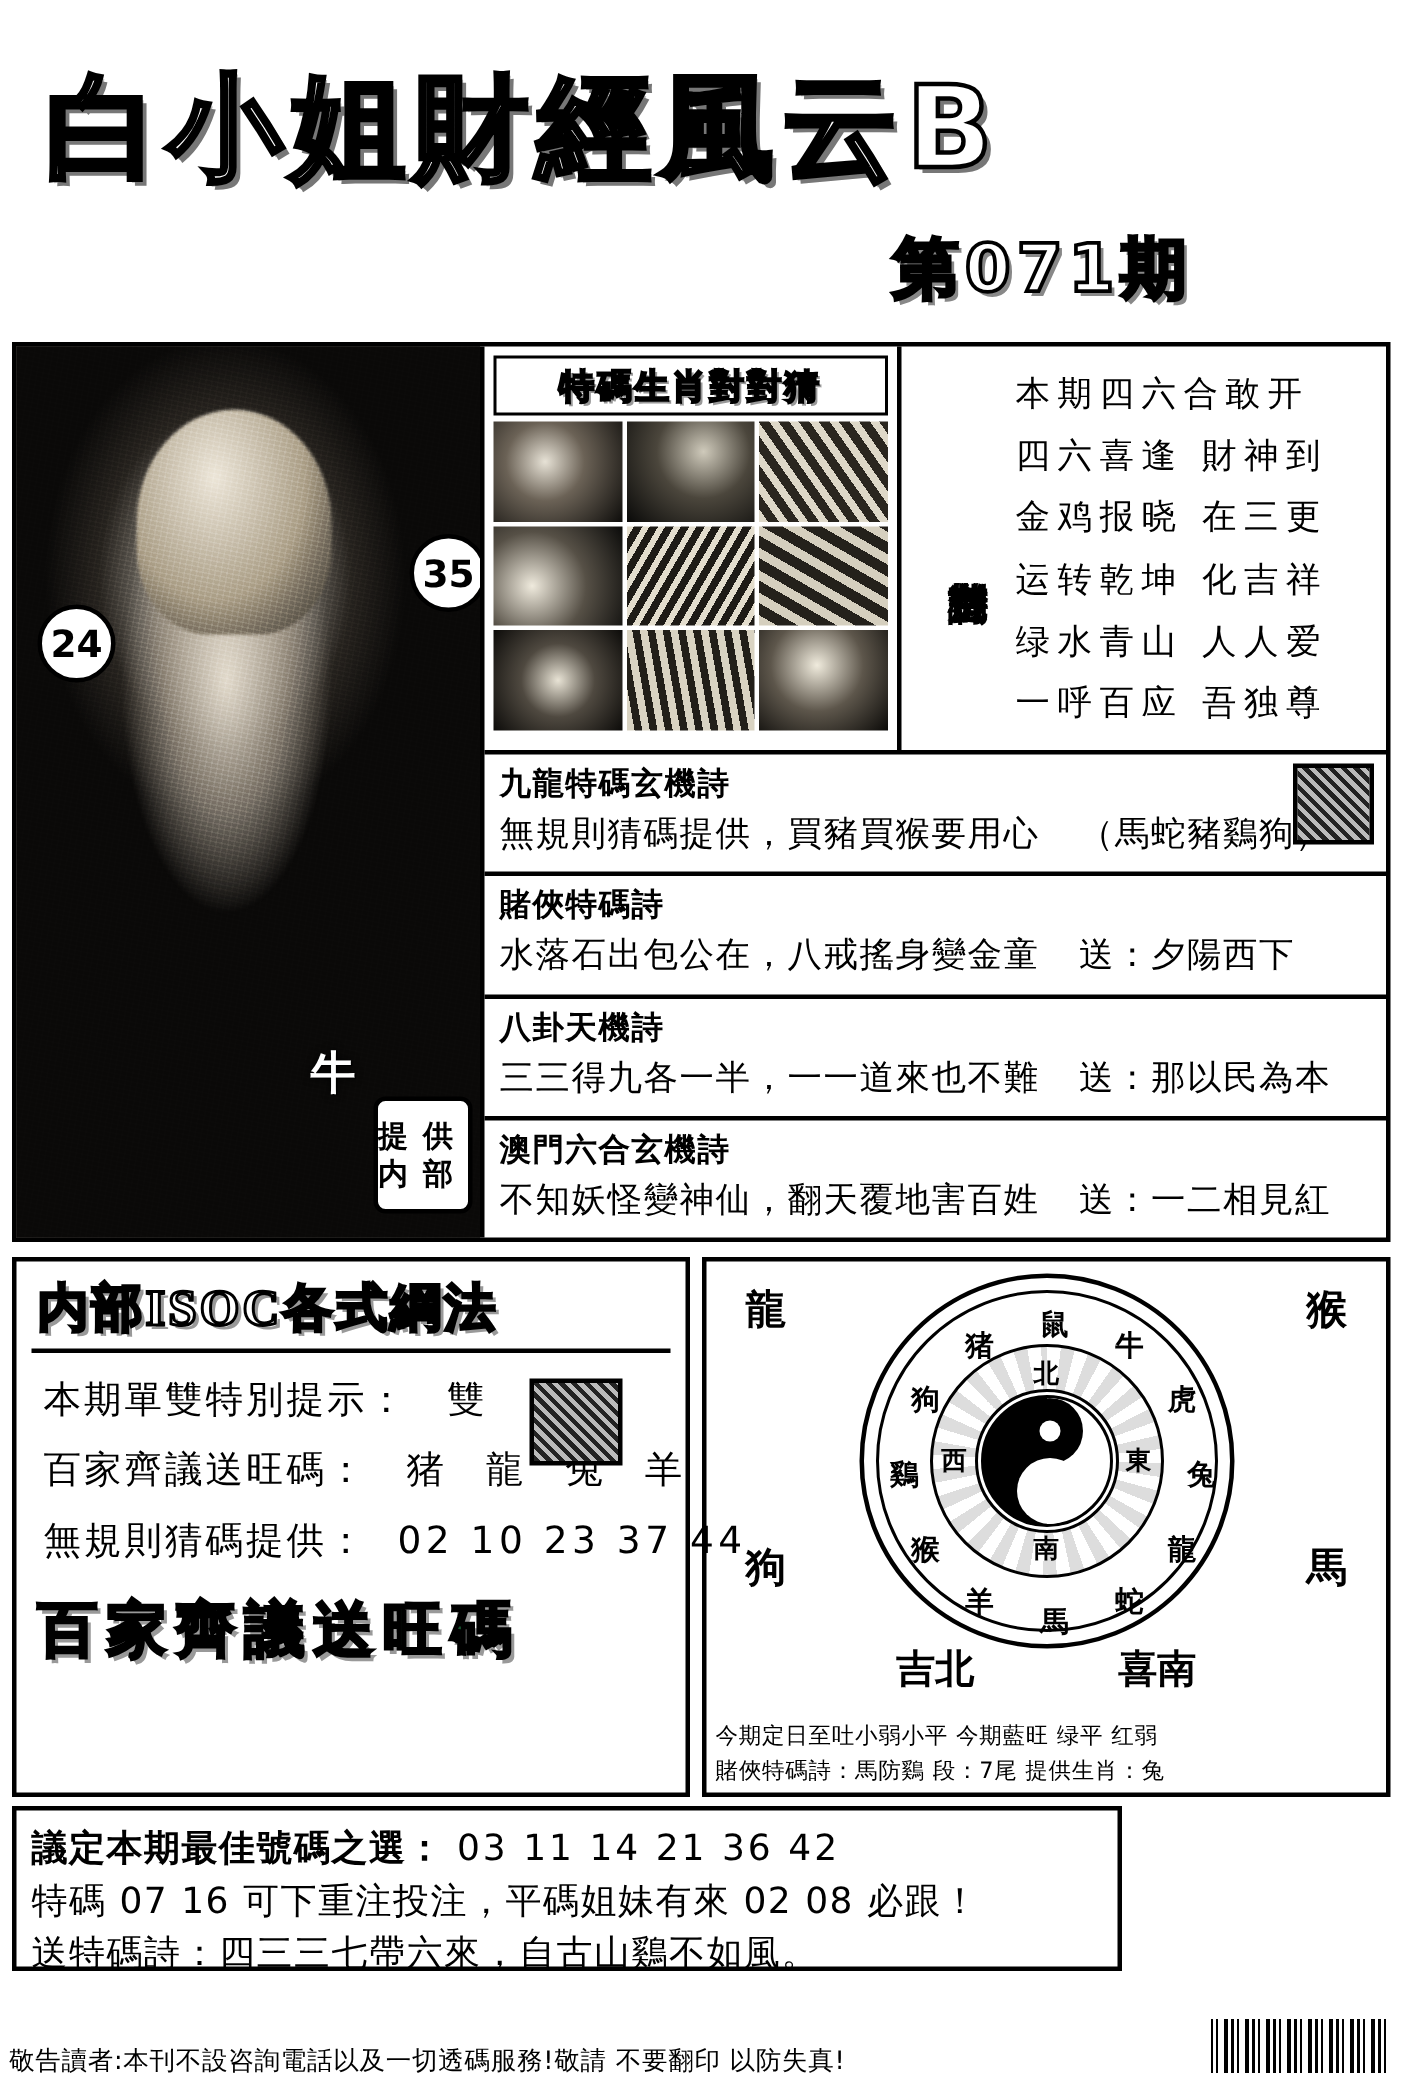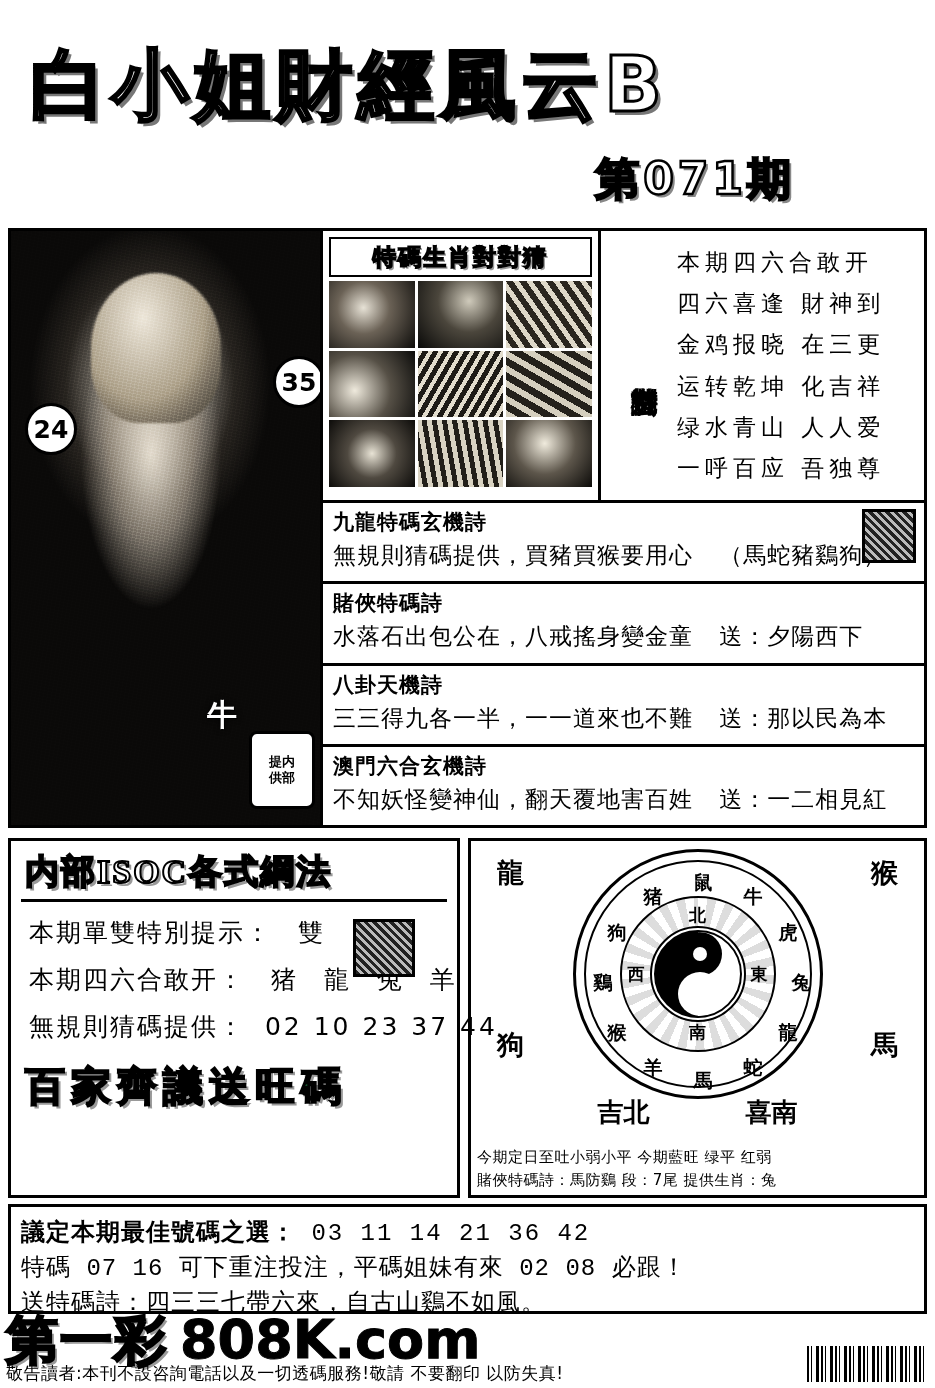--- a/index.html
+++ b/index.html
@@ -81,22 +81,22 @@
   .ball-35 { left: 262px; top: 125px; }
   .zodiac-word {
     position: absolute; left: 196px; top: 464px;
     font-size: 30px; font-weight: bold; color: #fff;
     text-shadow: 0 0 6px #000, 1px 1px 0 #000;
   }
   .tip-box {
     position: absolute; left: 238px; top: 500px;
     width: 66px; height: 78px;
     background: #fff; border: 3px solid #000; border-radius: 8px;
-    display:flex; flex-direction: column; align-items:center; justify-content:center;
-    font-size: 13px; font-weight:bold; line-height: 1.25;
+    display:flex; flex-direction: row; align-items:center; justify-content:center;
+    font-size: 20px; font-weight:bold; line-height: 1.25;
   }
 
   .upper-right { flex: 1; display: flex; flex-direction: column; }
   .ur-top { display:flex; height: 272px; border-bottom: 3px solid #000; }
 
   .mosaic-wrap { width: 278px; border-right: 3px solid #000; padding: 4px; }
   .mosaic-title {
     height: 40px; margin: 2px 2px 4px 2px;
     background: #fff; border: 2px solid #000;
     display:flex; align-items:center; justify-content:center;
@@ -211,22 +211,22 @@
   .d-n { left: 50%; top: 52px; transform: translateX(-50%); }
   .d-s { left: 50%; bottom: 52px; transform: translateX(-50%); }
   .d-e { right: 52px; top: 50%; transform: translateY(-50%); }
   .d-w { left: 52px; top: 50%; transform: translateY(-50%); }
   .ring-char { position:absolute; font-size: 19px; font-weight: bold; transform-origin: center; }
   .bottom-words { position:absolute; left:0; right:0; top: 250px; display:flex; justify-content: center; gap: 96px; font-size: 26px; font-weight:bold; }
   .small-lines { position:absolute; left: 6px; right: 6px; bottom: 4px; font-size: 15px; line-height: 1.5; letter-spacing: 0.5px; white-space: nowrap; }
 
   
   .bottom {
-    position: absolute; left: 8px; top: 1204px; width: 919px; height: 110px;
-    border: 3px solid #000; padding: 6px 10px; font-family: Liberation Mono, monospace;
+    position: absolute; left: 8px; top: 1204px; width: 740px; height: 110px;
+    border: 3px solid #000; padding: 6px 10px;
   }
   .brow { font-size: 24px; letter-spacing: 1px; margin: 3px 0; white-space: nowrap; }
   .brow .nums { letter-spacing: 2px; }
   .brow b { font-weight: bold; }
 
   
   .footer-brand {
     position: absolute; left: 6px; top: 1306px;
     display:flex; align-items: baseline; white-space: nowrap;
   }
@@ -339,21 +339,21 @@
   <div class="middle">
 
     <div class="left-panel">
       <div class="banner">内部ISOC各式綱法</div>
       <div class="rule"></div>
       <div class="kv">
         <span>本期單雙特別提示：</span>
         <span class="val">雙</span>
       </div>
       <div class="kv">
-        <span>本期四六合敢开：</span>
+        <span>百家齊議送旺碼：</span>
         <span class="val">猪 龍 兔 羊</span>
       </div>
       <div class="kv">
         <span>無規則猜碼提供：</span>
         <span class="val-num">02 10 23 37 44</span>
       </div>
       <div class="banner2">百家齊議送旺碼</div>
       <div class="stamp2"></div>
     </div>
 
@@ -405,20 +405,16 @@
 
   <div class="bottom">
     <div class="brow">
       <b>議定本期最佳號碼之選：</b>
       <span class="nums">03    11    14    21    36    42</span>
     </div>
     <div class="brow">特碼 07  16 可下重注投注，平碼姐妹有來 02 08 必跟！</div>
     <div class="brow">送特碼詩：四三三七帶六來，自古山鷄不如風。</div>
   </div>
 
-  <div class="footer-brand">
-    <span class="fb1">第一彩</span>
-    <span class="fb2">808K.com</span>
-  </div>
   <div class="disclaimer">敬告讀者:本刊不設咨詢電話以及一切透碼服務!敬請 不要翻印 以防失真!</div>
   <div class="barcode"></div>
 
 </div>
 
 </body></html>

